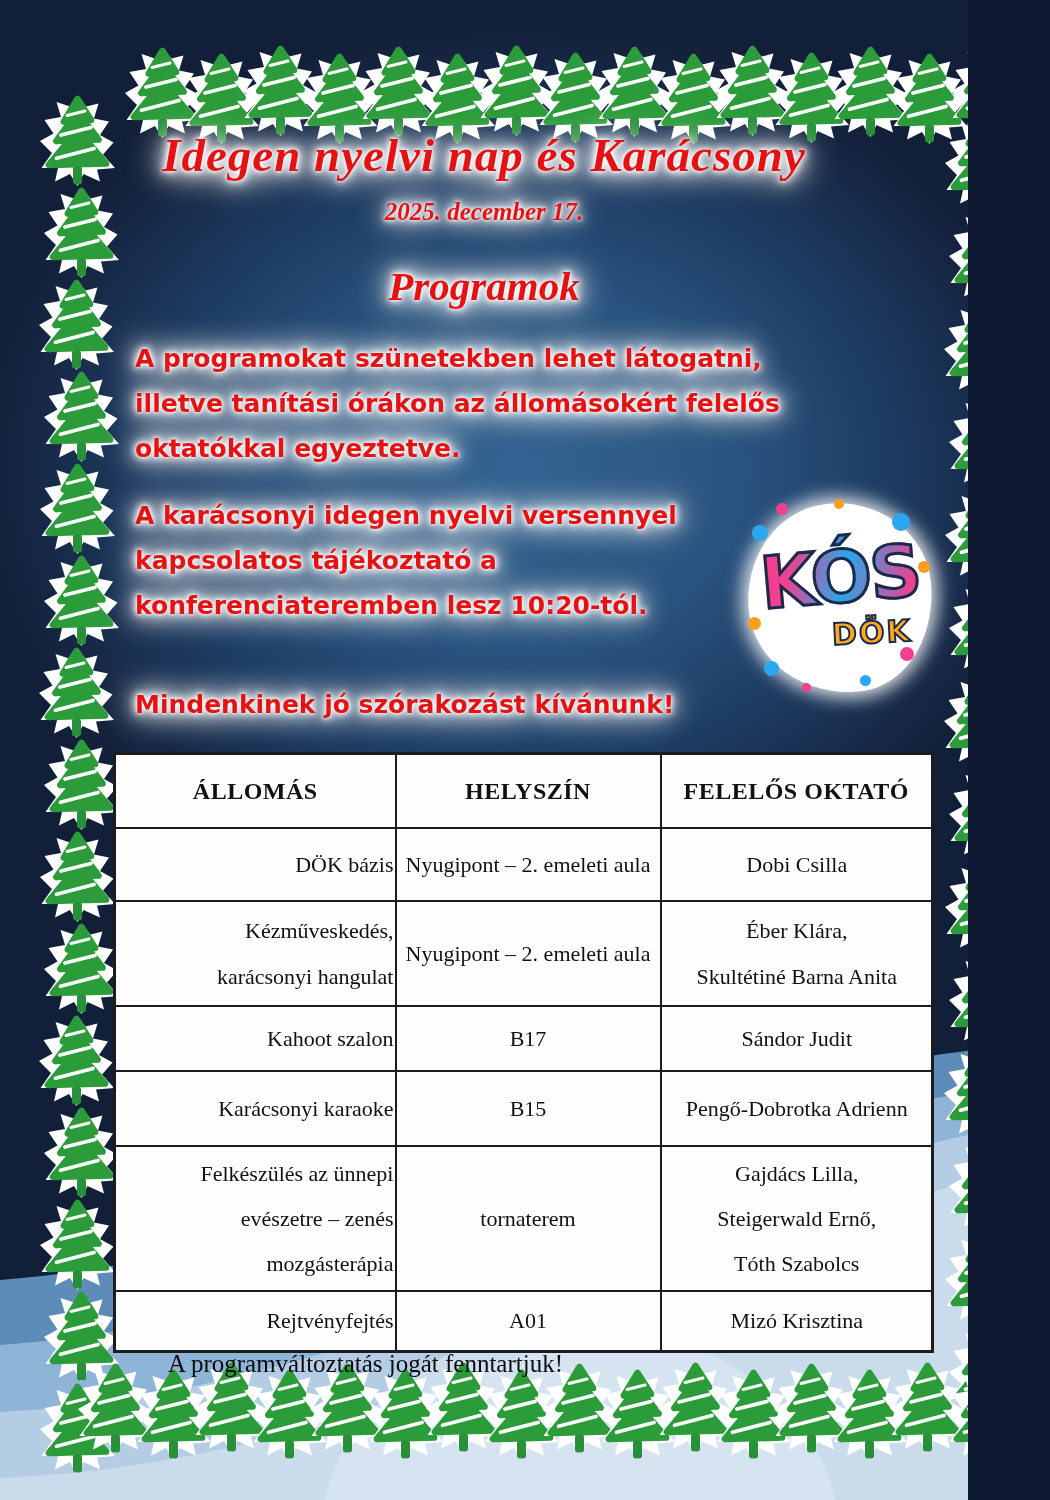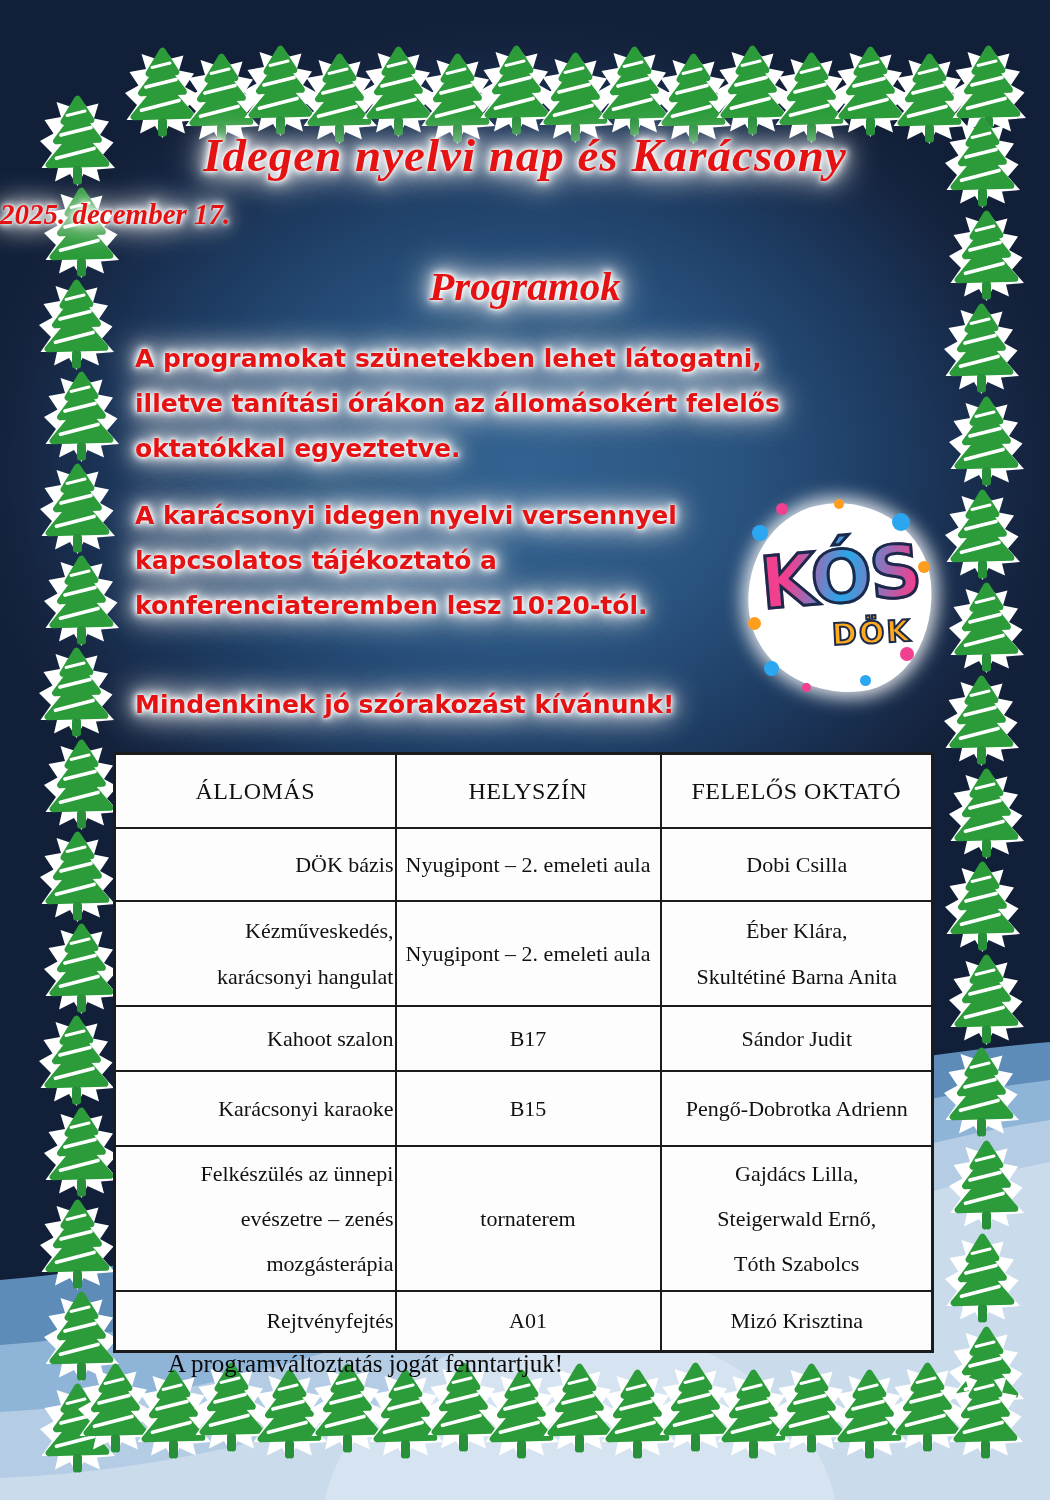--- a/index.html
+++ b/index.html
@@ -1,17 +1,17 @@
 <!DOCTYPE html>
 <html><head>
 <meta charset="utf-8">
 <style>
   html,body{margin:0;padding:0;background:#0d1830;}
   .poster{
-    position:relative;width:1050px;height:1500px;overflow:hidden;
+    position:relative;width:968px;height:1500px;overflow:hidden;
     background:
       radial-gradient(ellipse 560px 460px at 520px 470px,
         #336392 0%, #2a5480 38%, #1d3a60 68%, #15233e 92%, #121f38 100%);
     font-family:"Liberation Sans", sans-serif;
   }
   svg{display:block;}
   .bg-waves{position:absolute;left:0;bottom:0;width:1050px;height:520px;}
   .tree-border{position:absolute;left:0;top:0;width:1050px;height:1500px;pointer-events:none;}
 
   .glow-red{
@@ -19,23 +19,23 @@
     text-shadow:
       0 0 3px #fff,0 0 6px #fff,0 0 10px #fff,0 0 16px #fff,
       0 0 24px #fff,0 0 34px #fff,0 0 44px #fff;
   }
   .title{
     position:absolute;left:0;top:128px;width:100%;text-align:center;
     font-family:"Liberation Serif", serif;font-weight:bold;font-style:italic;
     font-size:47px;letter-spacing:1px;
   }
   .date{
-    position:absolute;left:0;top:198px;width:100%;
+    position:absolute;left:0;top:198px;width:100%;text-align:center;
     font-family:"Liberation Serif", serif;font-weight:bold;font-style:italic;
-    font-size:29px;
+    font-size:25px;
   }
   .subtitle{
     position:absolute;left:0;top:262px;width:100%;text-align:center;
     font-family:"Liberation Serif", serif;font-weight:bold;font-style:italic;
     font-size:41px;
   }
   .para{
     position:absolute;left:135px;width:720px;
     font-family:"DejaVu Sans", sans-serif;font-weight:bold;
     font-size:25px;line-height:1.8;white-space:pre-line;
@@ -86,21 +86,21 @@
   .program-table{
     position:absolute;left:113px;top:752px;width:818px;
     border-collapse:collapse;table-layout:fixed;background:#fdfdfd;
     border:3px solid #1c1c1c;
   }
   .program-table th,.program-table td{
     border:2px solid #1c1c1c;vertical-align:middle;color:#111;
     white-space:pre-line;overflow:hidden;
   }
   .program-table th{
-    font-family:"Liberation Serif", serif;font-weight:normal;font-size:24px;
+    font-family:"Liberation Serif", serif;font-weight:bold;font-size:24px;
     letter-spacing:.5px;text-align:center;height:70px;
   }
   .program-table td{
     font-family:"Liberation Serif", serif;font-size:22px;line-height:2.05;
   }
   .c1{text-align:right;padding-left:20px;}
   .c2{text-align:center;}
   .c3{text-align:center;padding-left:2px;}
   .rh1{height:73px}.rh2{height:105px}.rh3{height:65px}
   .rh4{height:75px}.rh5{height:145px}.rh6{height:60px}

